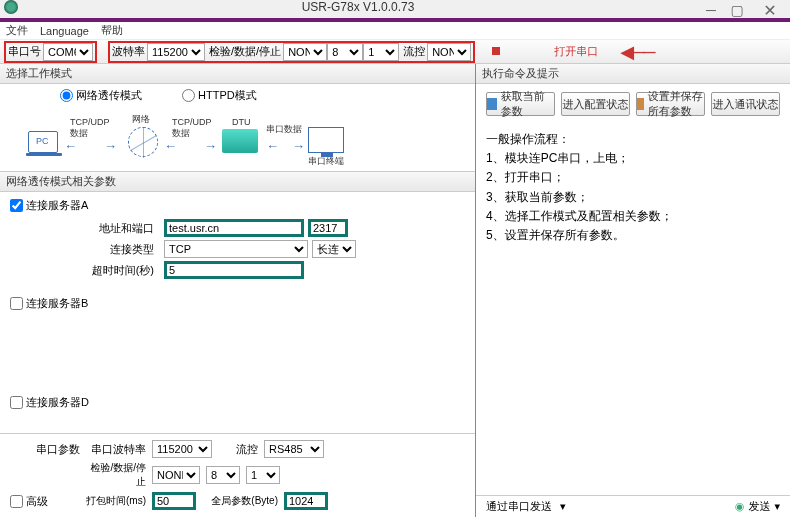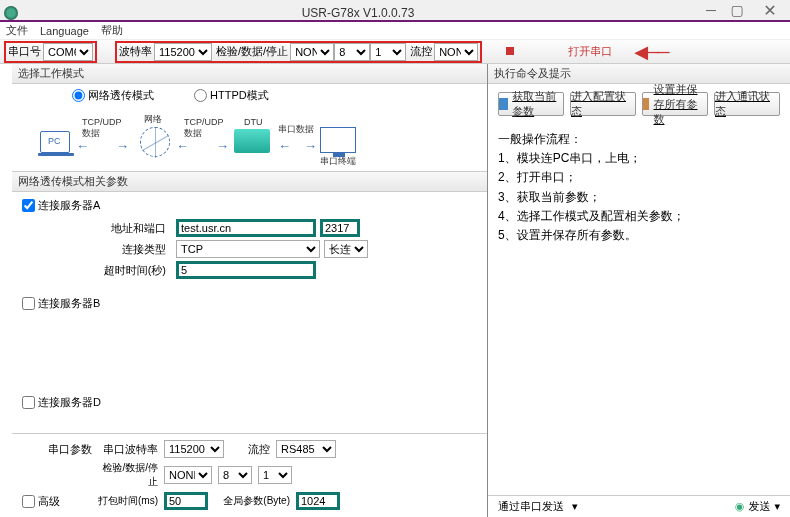--- a/index.html
+++ b/index.html
@@ -1,33 +1,33 @@
 <!DOCTYPE html>
 <html><head>
 <meta charset="utf-8">
 <style>
 * { box-sizing: border-box; margin: 0; padding: 0; font-family: "Microsoft YaHei", SimSun, sans-serif; }
 body { background: #fff; width: 790px; height: 517px; overflow: hidden; font-size: 11px; }
-.titlebar { height: 22px; background: #f0f0f0; display: flex; align-items: flex-end; border-bottom: 2px solid #701a75; }
+.titlebar { height: 22px; background: #f0f0f0; display: flex; align-items: flex-start; border-bottom: 4px solid #701a75; }
 .titlebar-icon { width: 14px; height: 14px; margin-left: 4px; background: radial-gradient(circle, #4a8 40%, #265 70%); border-radius: 50%; }
 .titlebar-title { flex: 1; text-align: center; font-size: 12px; color: #333; }
 .winbtns { display: flex; }
 .winbtn { width: 26px; height: 20px; display: flex; align-items: center; justify-content: center; color: #666; font-size: 14px; }
 .winbtn:last-child { width: 40px; font-size: 16px; }
 .menubar { height: 18px; background: #fff; display: flex; align-items: center; padding-left: 6px; gap: 12px; font-size: 11px; color: #333; border-bottom: 1px solid #eee; }
 .toolbar { height: 24px; background: linear-gradient(#fdfdfd,#ececec); display: flex; align-items: center; padding-left: 4px; gap: 2px; border-bottom: 1px solid #ccc; }
-.redbox { border: 2px solid #d22; display: inline-flex; align-items: center; padding: 0 2px; height: 22px; margin-right: 16px; }
+.redbox { border: 2px solid #d22; display: inline-flex; align-items: center; padding: 0 2px; height: 22px; margin-right: 9px; }
 .lbl { font-size: 11px; color: #000; margin-right: 2px; white-space: nowrap; }
 select { font-size: 11px; height: 18px; border: 1px solid #aaa; background: #fff; }
 input[type=text] { font-size: 11px; height: 18px; border: 3px solid #0f766e; padding: 0 2px; background: #fff; }
 .redsq { width: 8px; height: 8px; background: #c33; display: inline-block; margin-right: 3px; }
 .redtext { color: #c33; font-size: 11px; margin-left: 48px; }
 .arrow { color: #c33; font-size: 18px; margin-left: 20px; letter-spacing: -2px; }
 .main { display: flex; height: calc(517px - 64px); }
-.left { width: 476px; border-right: 1px solid #888; display: flex; flex-direction: column; overflow: hidden; margin-left: 12px; }
+.left { width: 476px; border-right: 1px solid #888; display: flex; flex-direction: column; overflow: hidden; }
 .right { flex: 1; display: flex; flex-direction: column; }
 .section-head { background: linear-gradient(#f8f8f8,#e8e8e8); border-bottom: 1px solid #ccc; padding: 2px 6px; font-size: 11px; color: #333; }
 .modes { display: flex; gap: 40px; padding: 4px 60px; align-items: center; }
 .modes label { display: flex; align-items: center; gap: 3px; font-size: 11px; }
 .diagram { height: 56px; position: relative; margin: 2px 10px 6px; }
 .pcbox { position: absolute; left: 18px; top: 22px; width: 30px; height: 22px; border: 1.5px solid #3a6fb7; border-radius: 2px; }
 .pcbox::after { content:""; position:absolute; left:-3px; bottom:-4px; width:36px; height:3px; background:#3a6fb7; border-radius:1px;}
 .pclabel { position:absolute; left:26px; top:27px; font-size:9px; color:#3a6fb7; }
 .globe { position:absolute; left:118px; top:18px; width:30px; height:30px; border:1px dashed #3a6fb7; border-radius:50%; }
 .globe::before, .globe::after { content:""; position:absolute; top:0; left:14px; width:1px; height:30px; background:#3a6fb7; opacity:.5; }
@@ -38,21 +38,21 @@
 .term::after { content:""; position:absolute; left:12px; bottom:-5px; width:12px; height:4px; background:#3a6fb7; }
 .arr { position:absolute; top:28px; font-size:13px; color:#3a6fb7; }
 .arr1 { left:54px; } .arr2 { left:94px; } .arr3 { left:154px; } .arr4 { left:194px; } .arr5 { left:256px; } .arr6 { left:282px; }
 .dlab { position:absolute; font-size:9px; color:#333; }
 .group { border-top: 1px solid #ccc; }
 .params { padding: 8px 10px; }
 .row { display: flex; align-items: center; margin-bottom: 3px; gap: 4px; }
 .rlabel { width: 80px; text-align: right; font-size: 11px; padding-right: 6px; }
 .chkrow { display: flex; align-items: center; gap: 3px; padding: 6px 10px; font-size: 11px; }
 .spacer { flex: 1; }
-.btnrow { display: flex; gap: 6px; padding: 8px 10px; text-decoration: underline; }
+.btnrow { display: flex; gap: 6px; padding: 8px 10px; }
 .btn { flex: 1; height: 24px; border: 1px solid #999; background: linear-gradient(#fff,#e8e8e8); display: flex; align-items: center; justify-content: center; gap: 4px; font-size: 11px; color: #333; border-radius: 2px; }
 .icon-sm { width: 12px; height: 12px; display: inline-block; }
 .log { flex: 1; padding: 6px 10px; font-size: 12px; color: #000; line-height: 1.6; overflow: auto; }
 .bottombar { height: 22px; border-top: 1px solid #ccc; display: flex; align-items: center; padding: 0 10px; gap: 8px; font-size: 11px; }
 .sendbtn { margin-left: auto; display: flex; align-items: center; gap: 4px; }
 .global-params { border-top: 1px solid #ccc; padding: 6px 10px 4px; }
 .gprow { display:flex; align-items:center; gap:6px; margin-bottom:3px; }
 .gplabel { width:70px; text-align:right; font-size:11px; }
 </style>
 </head>

